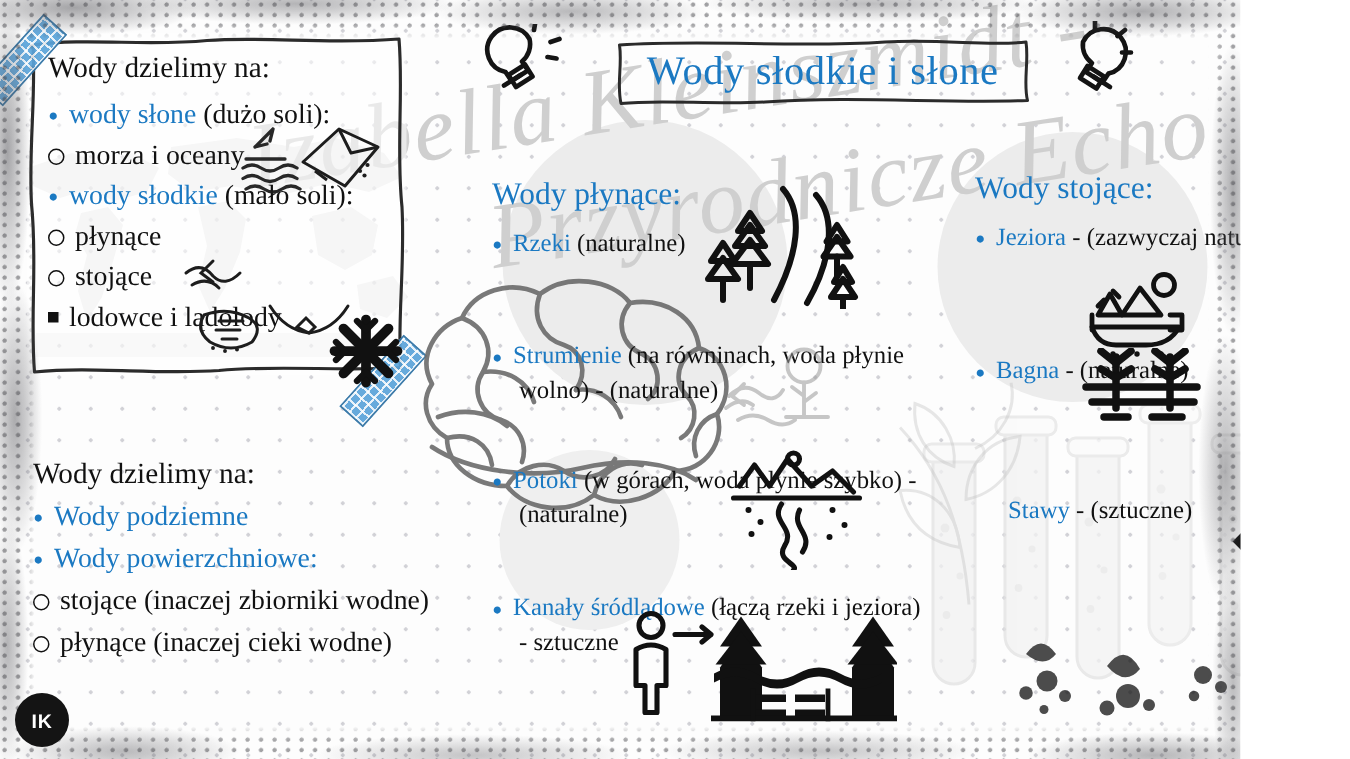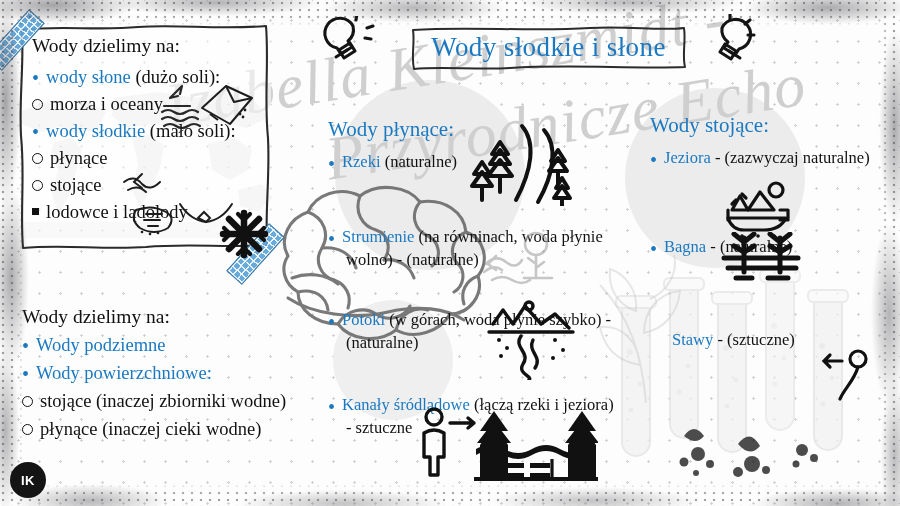--- a/index.html
+++ b/index.html
@@ -2,21 +2,21 @@
 <html><head>
 <meta charset="utf-8">
 <style>
   html,body{margin:0;padding:0;}
   body{
     width:900px;height:506px;overflow:hidden;
     font-family:"Liberation Serif", serif;
     background:#ffffff;
   }
   #slide{
-    position:relative;width:900px;height:506px;overflow:hidden;
+    position:relative;width:827px;height:506px;overflow:hidden;
     background:#fdfdfd;
     text-decoration:underline;
   }
 
   
   .dots{
     position:absolute;inset:0;
     background-image:radial-gradient(circle, #c9c9cf 1.1px, transparent 1.2px);
     background-size:21px 21px;
     background-position:8px 10px;

